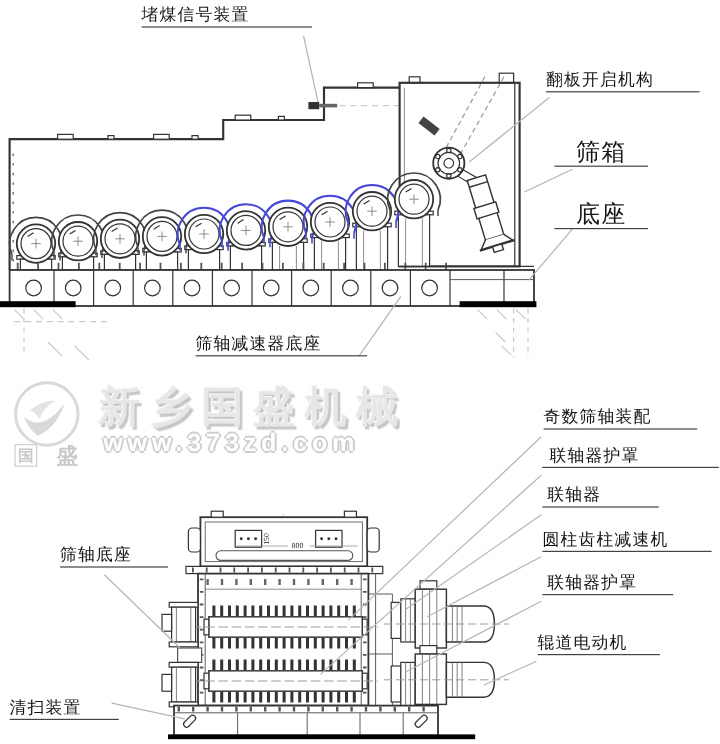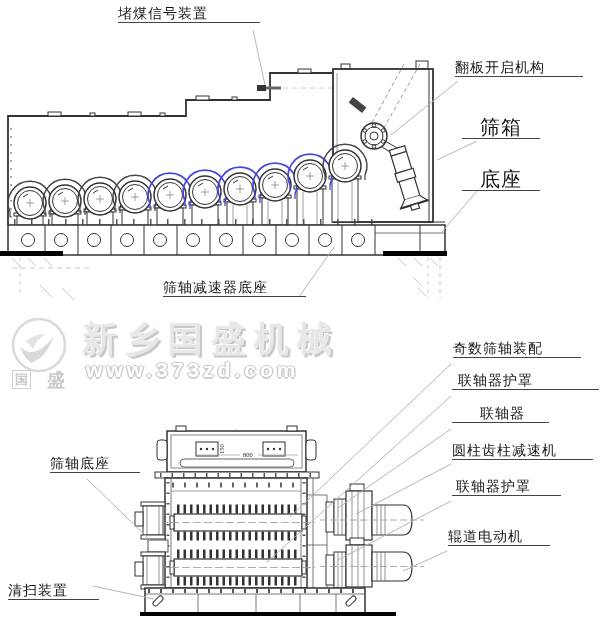--- a/index.html
+++ b/index.html
@@ -372,20 +372,20 @@
   </svg>
 
   <div class="lbl" style="left:118px;top:6px;width:142px;">堵煤信号装置</div>
   <div class="lbl" style="left:455px;top:60px;width:128px;">翻板开启机构</div>
   <div class="lbl center" style="left:462px;top:168px;width:78px;font-size:20px;">底座</div>
   <div class="lbl center" style="left:462px;top:116px;width:78px;font-size:20px;">筛箱</div>
   <div class="lbl" style="left:163px;top:280px;width:143px;">筛轴减速器底座</div>
 
   <div class="lbl" style="left:453px;top:341px;width:128px;">奇数筛轴装配</div>
   <div class="lbl" style="left:452px;top:373px;width:141px;padding-left:6px;">联轴器护罩</div>
-  <div class="lbl" style="left:452px;top:406px;width:93px;padding-left:4px;text-align:center;">联轴器</div>
+  <div class="lbl" style="left:452px;top:406px;width:93px;padding-left:4px;">联轴器</div>
   <div class="lbl" style="left:452px;top:443px;width:141px;">圆柱齿柱减速机</div>
   <div class="lbl" style="left:452px;top:479px;width:105px;padding-left:4px;">联轴器护罩</div>
   <div class="lbl" style="left:448px;top:529px;width:102px;">辊道电动机</div>
   <div class="lbl" style="left:50px;top:456px;width:90px;">筛轴底座</div>
   <div class="lbl" style="left:8px;top:583px;width:91px;">清扫装置</div>
 
 </div>
 
 </body></html>

